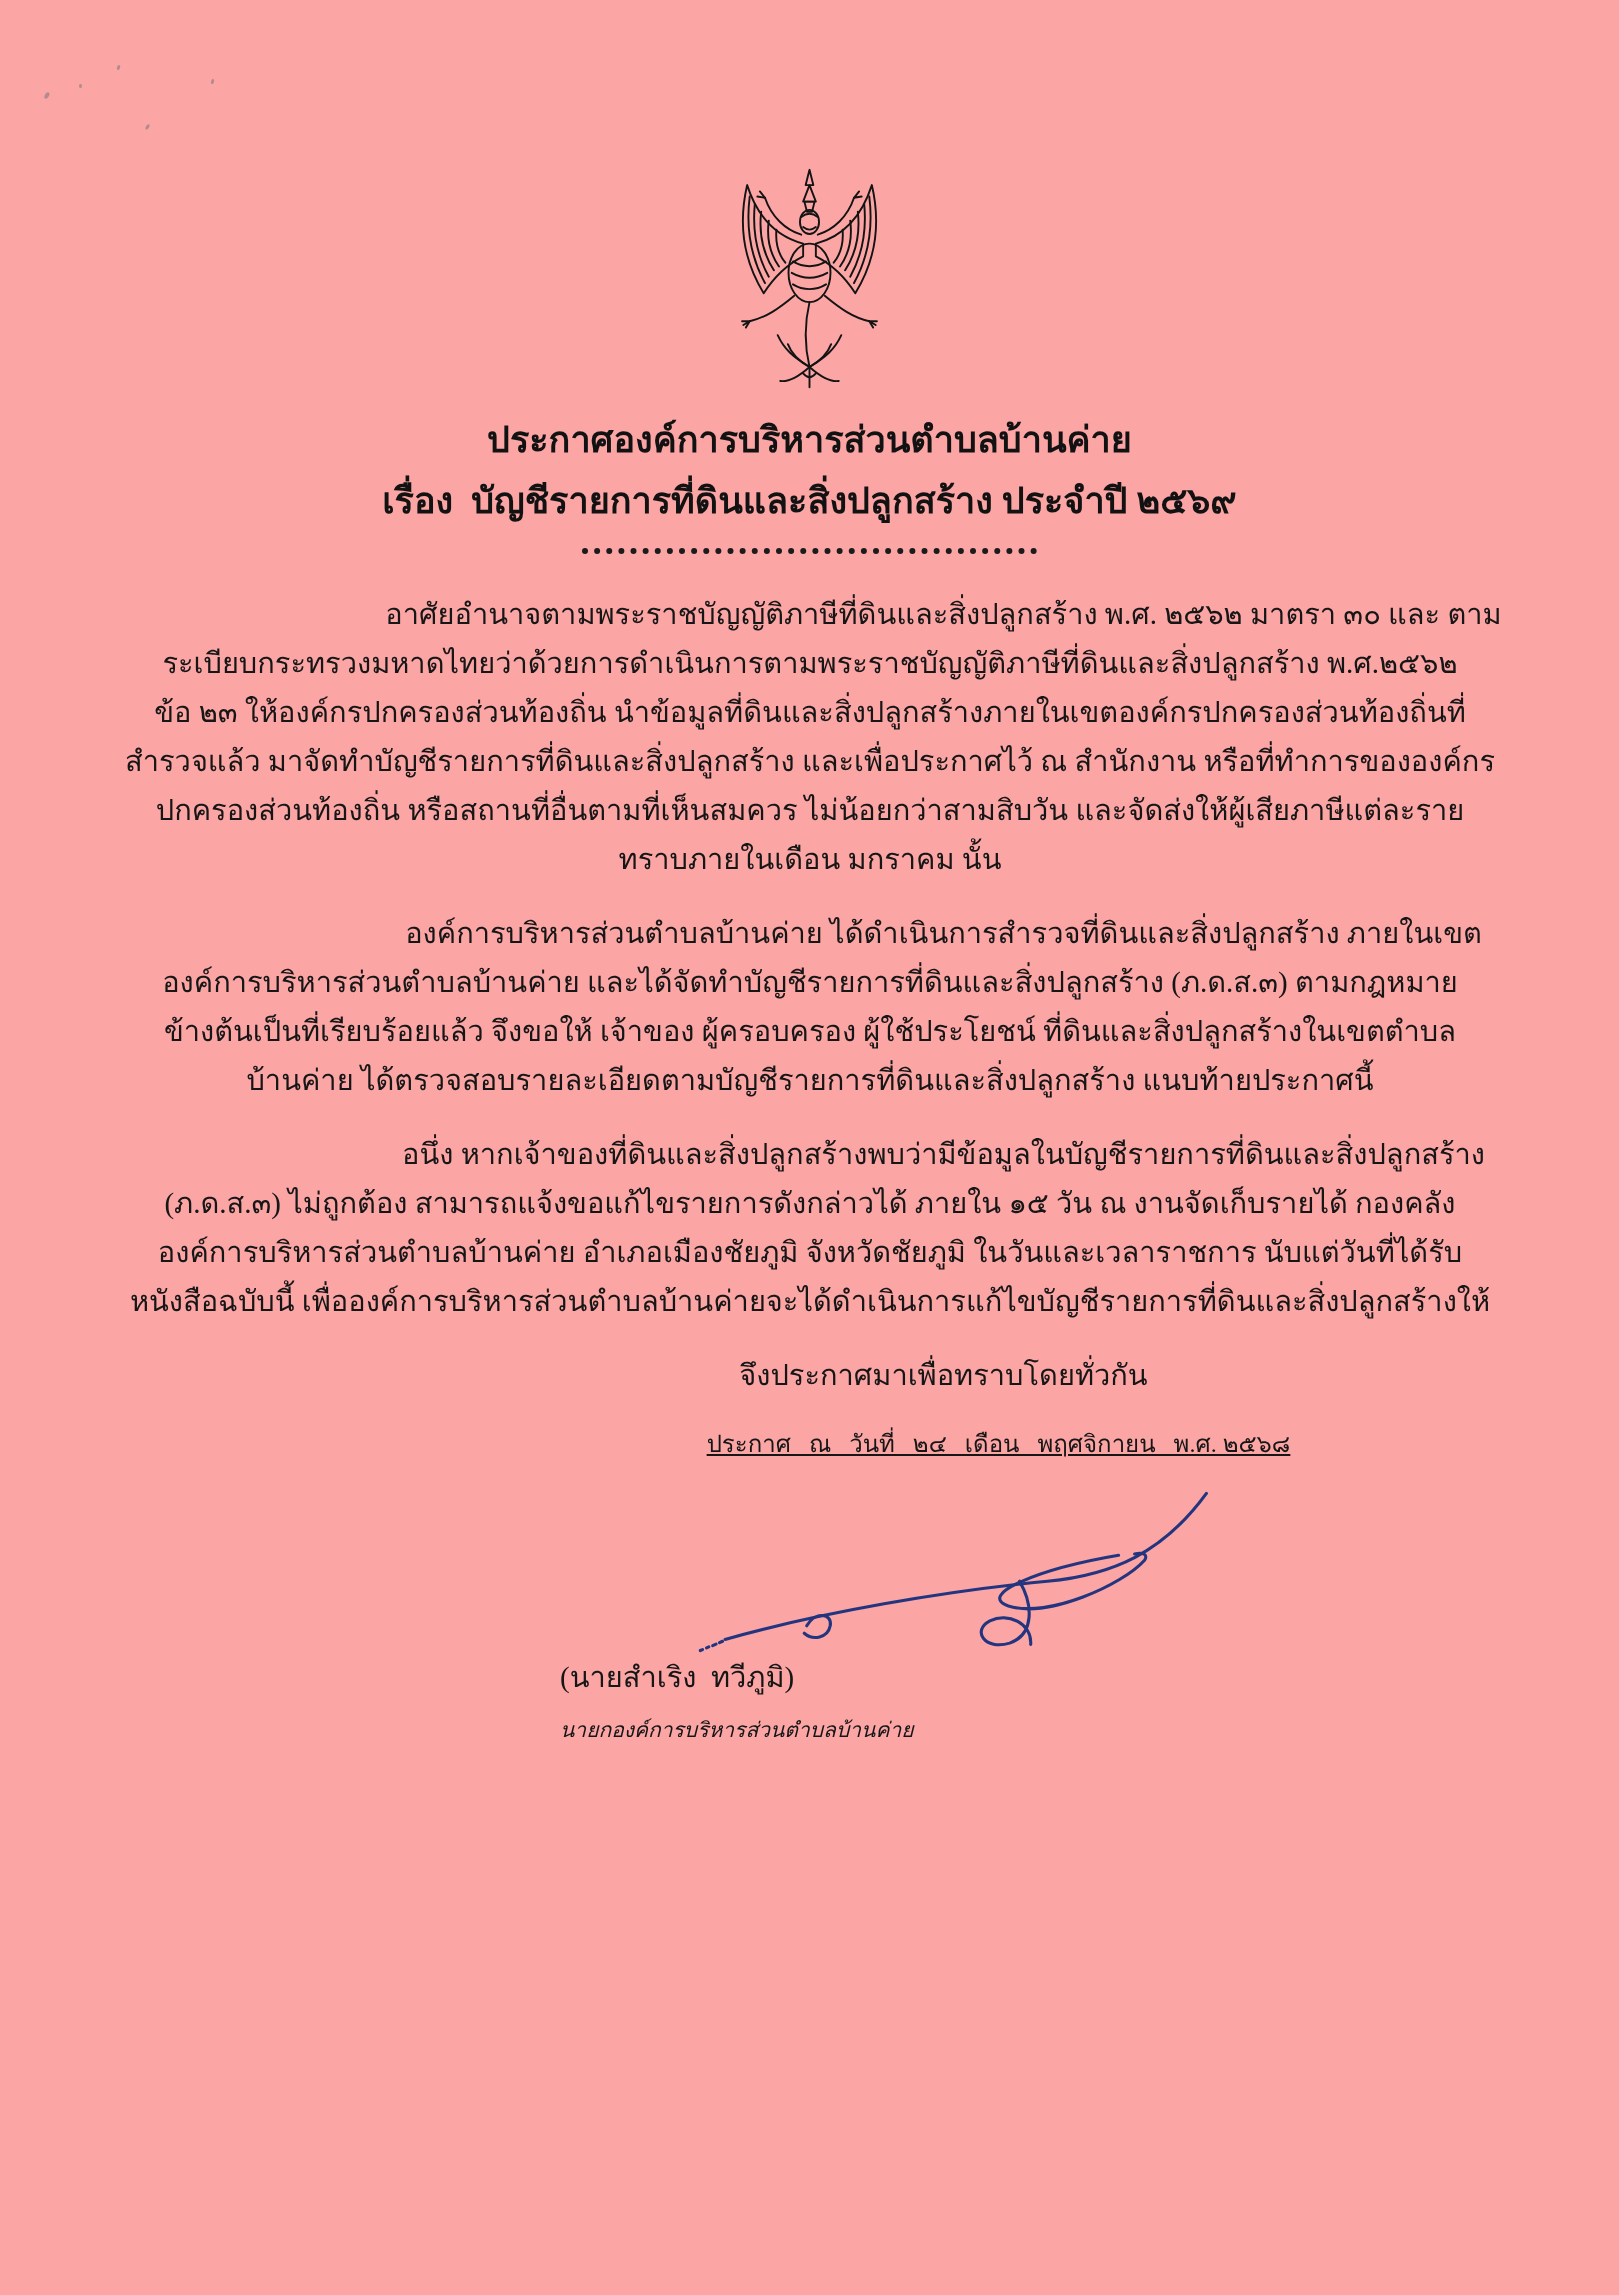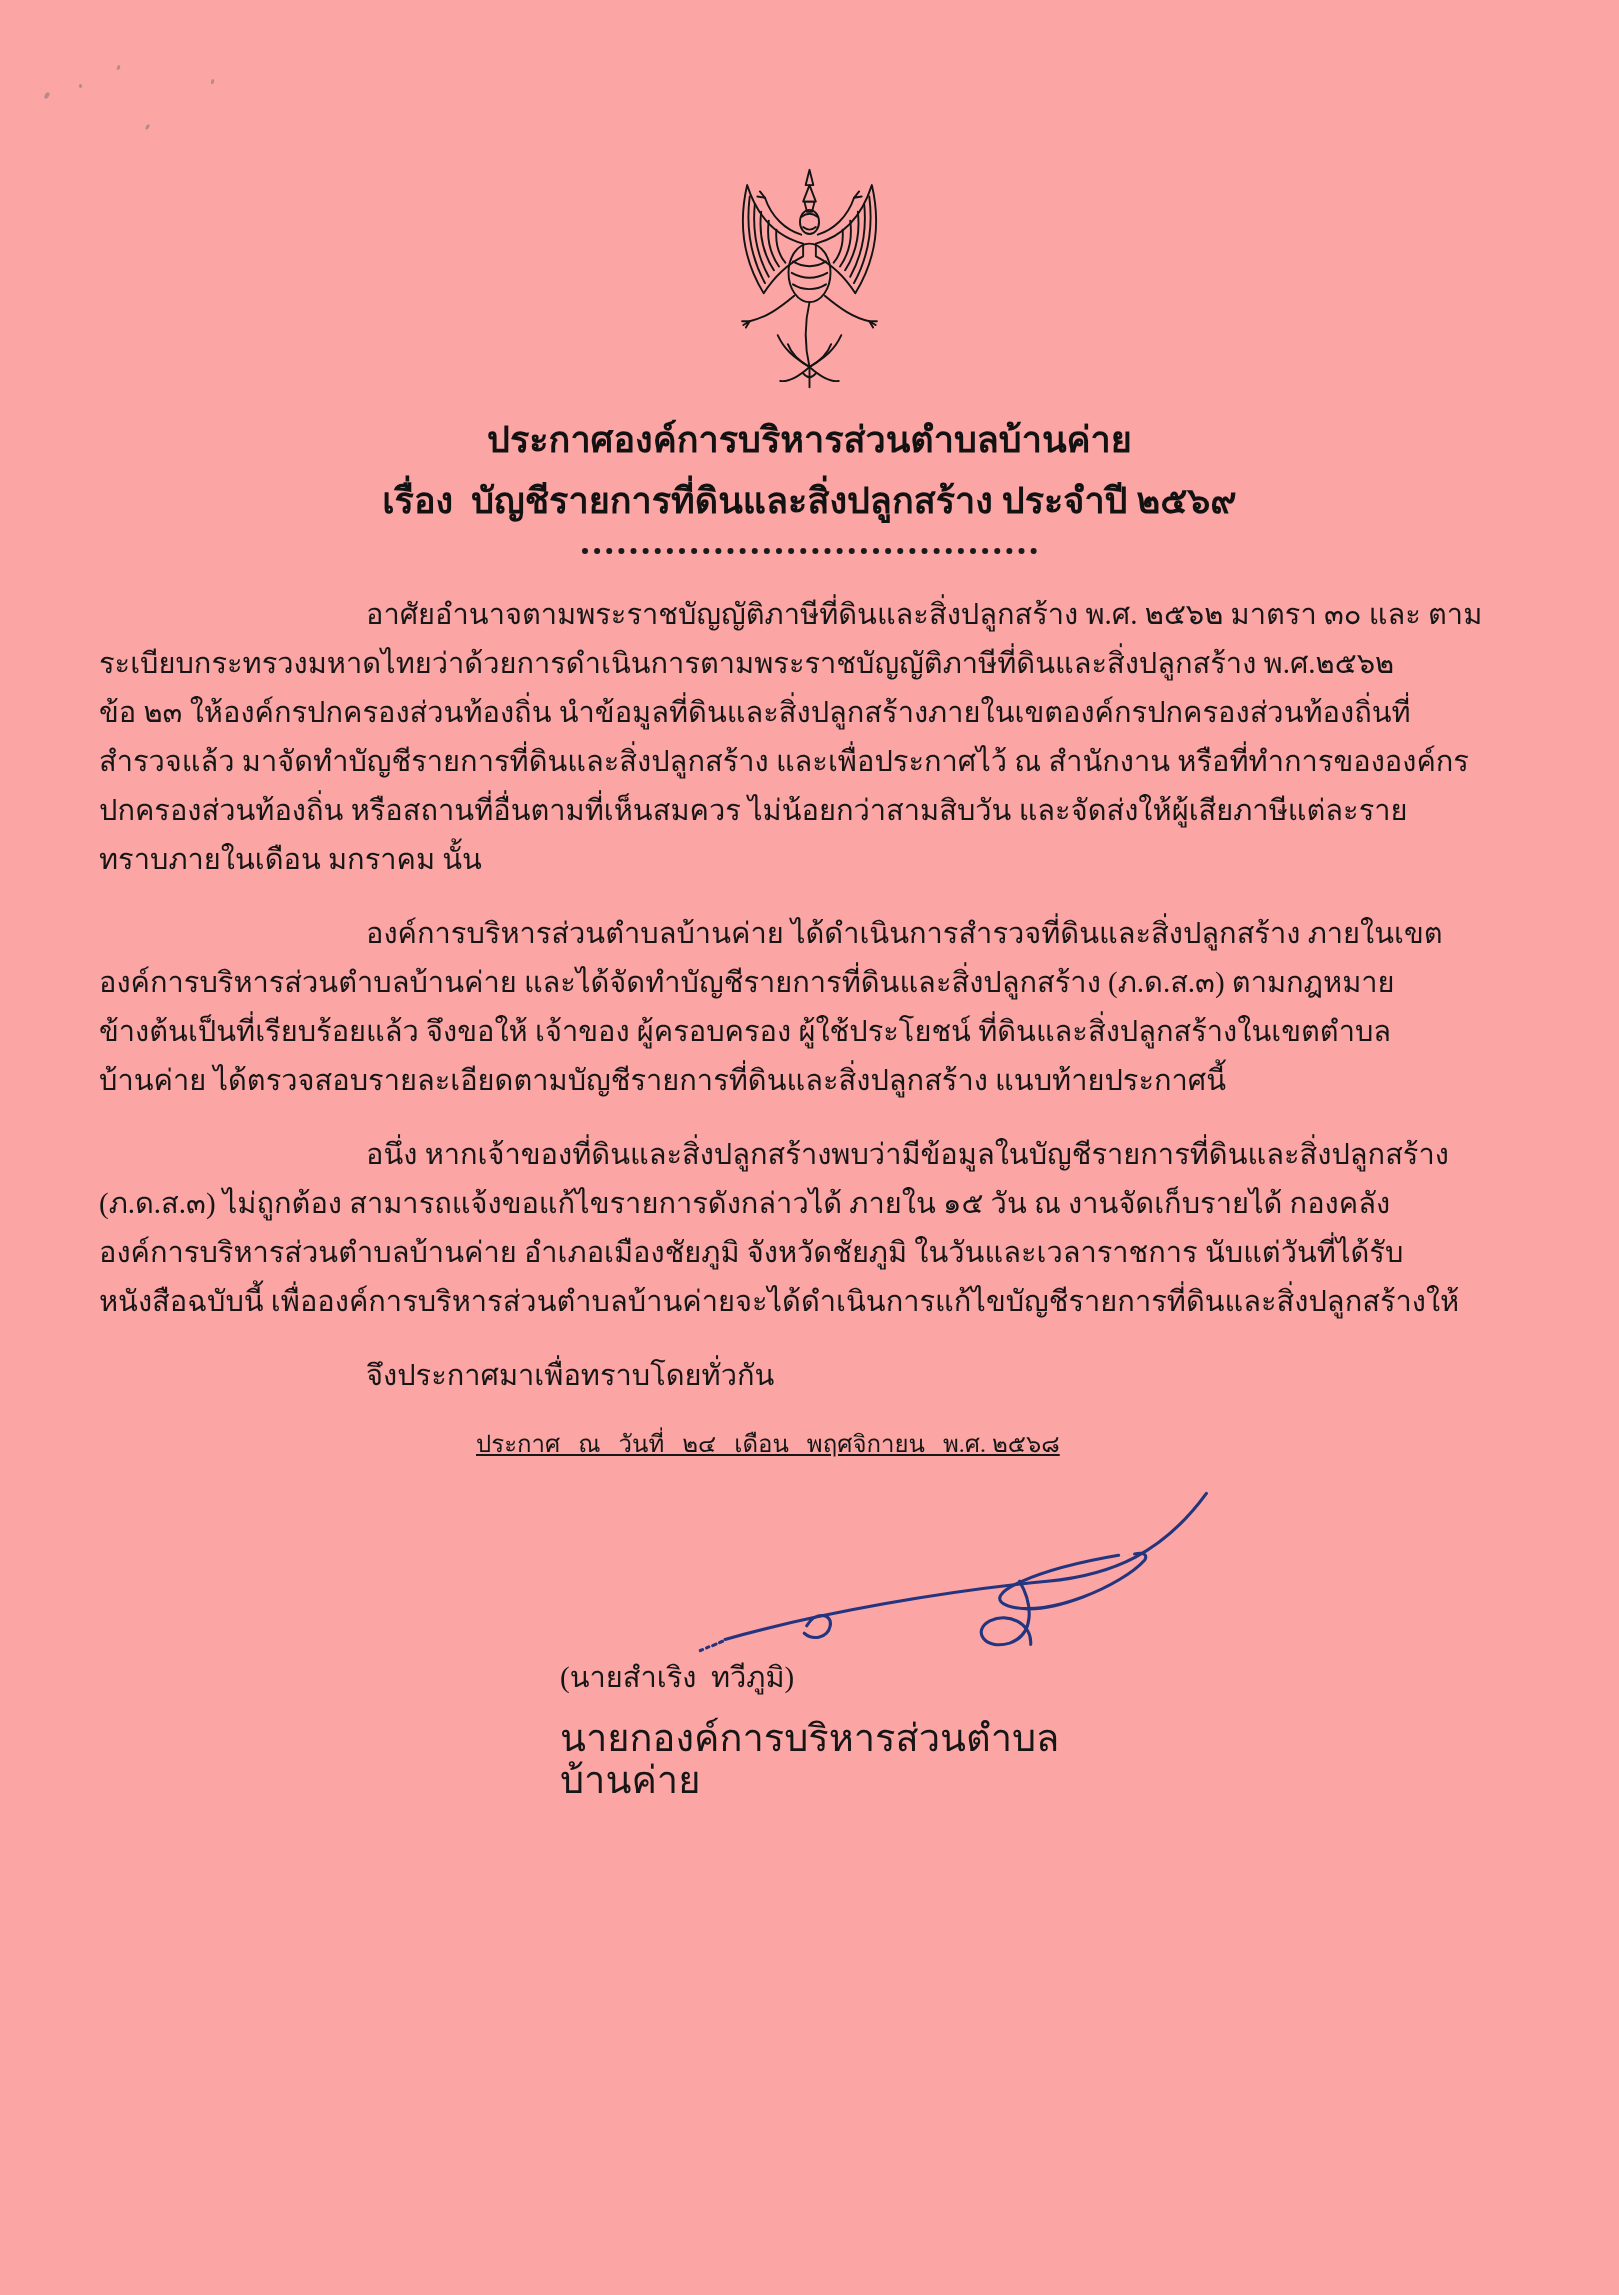--- a/index.html
+++ b/index.html
@@ -30,33 +30,33 @@
   .title1{margin-top:22.4px;}
   .title2{margin-top:14px;}
 
   .dots{
     width:455px;height:0;margin:22.4px auto 0;
     border-bottom:6px dotted #1b1b1b;
   }
 
   .body{
     padding:36px 98px 0 99px;
-    font-size:29px;line-height:49px;
+    font-size:29px;line-height:49px;text-align:center;
   }
   .paragraph{margin-bottom:25px;}
   .line{white-space:pre-wrap;}
   .indent{padding-left:267px;}
 
   .closing-line{white-space:pre-wrap;padding-left:267px;font-size:29px;line-height:49px;}
   .date-line{white-space:pre-wrap;padding-left:377px;margin-top:20px;font-size:24px;line-height:49px;text-decoration:underline;}
 
   .sig-block{width:593px;margin:12px 0 0 560px;}
   .sig-svg{display:block;width:553px;height:198px;margin-left:115px;}
   .sig-name{font-size:29px;line-height:42px;margin-top:-22.4px;white-space:pre-wrap;}
-  .sig-title{font-size:38px;line-height:42px;margin-top:19px;white-space:pre-wrap;}
+  .sig-title{font-size:21px;line-height:42px;margin-top:11px;white-space:pre-wrap;font-style:italic;}
 </style>
 </head>
 <body>
 
 <div class="page">
 
   <span class="speck s1"></span>
   <span class="speck s2"></span>
   <span class="speck s3"></span>
   <span class="speck s4"></span>

